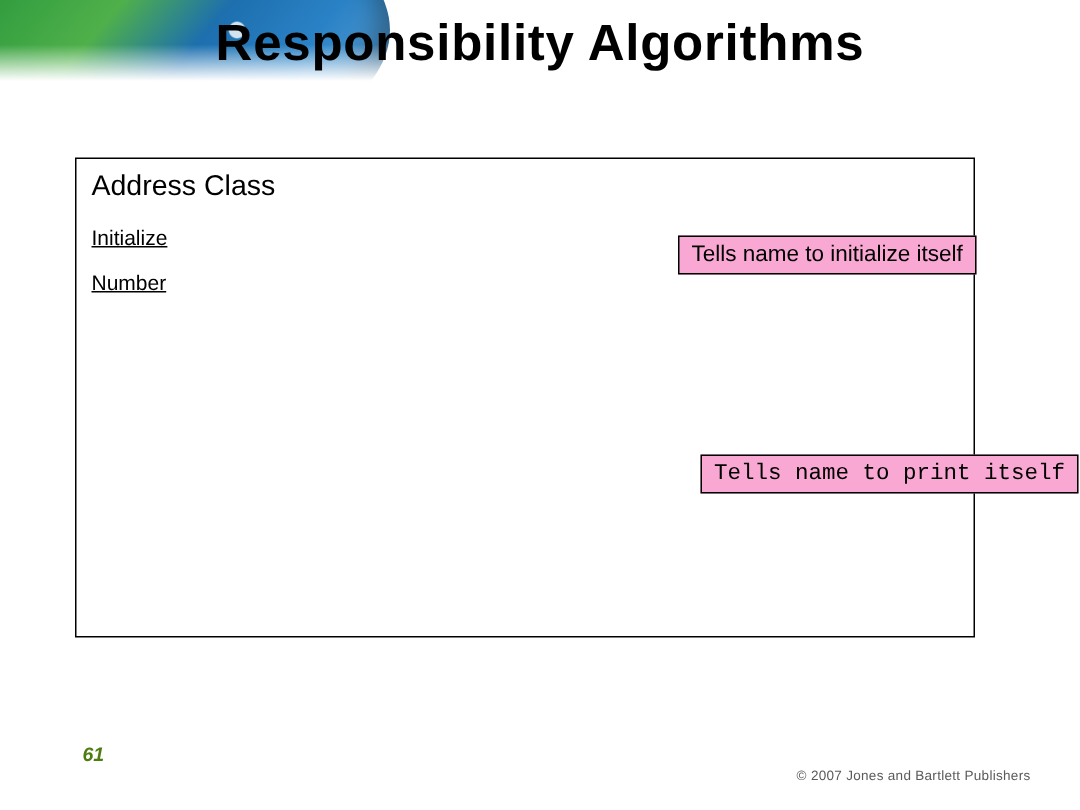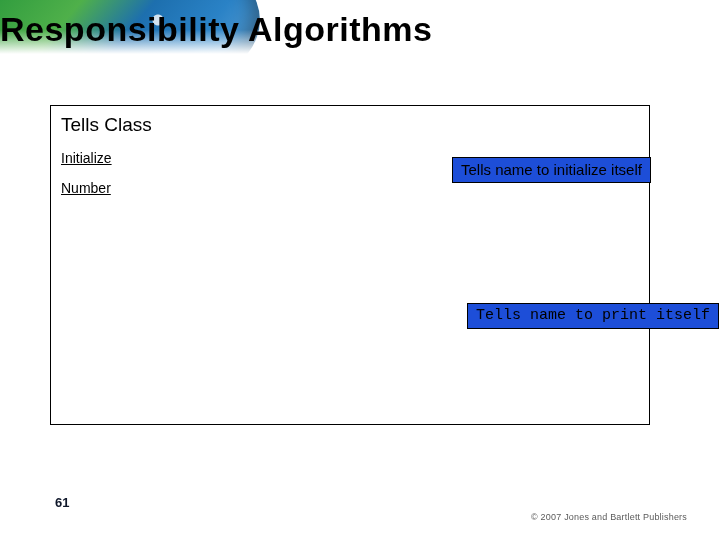--- a/index.html
+++ b/index.html
@@ -39,20 +39,21 @@
     top: 0; left: 0; right: 0; bottom: 0;
     background: linear-gradient(180deg, rgba(255,255,255,0) 0%, rgba(255,255,255,0) 55%, rgba(255,255,255,1) 100%),
                 linear-gradient(90deg,  rgba(255,255,255,0) 0%, rgba(255,255,255,0) 40%, rgba(255,255,255,1) 85%);
   }
 
   .title {
     position: absolute;
     top: 10px;
     left: 0;
     width: 720px;
+    text-align: center;
     font-size: 34px;
     font-weight: bold;
     color: #000;
     letter-spacing: 0.5px;
   }
 
   .content-box {
     position: absolute;
     top: 105px;
     left: 50px;
@@ -81,35 +82,36 @@
     font-style: italic;
     font-weight: bold;
     line-height: 1.28;
     margin: 0 0 18px 0;
     white-space: pre-line;
   }
 
   .callout {
     position: absolute;
     border: 1px solid #000;
-    background: #1d4ed8;
+    background: #f9a8d4;
     font-size: 15px;
     padding: 3px 8px 4px 8px;
     white-space: nowrap;
   }
   .callout.c1 { top: 157px; left: 452px; }
   .callout.c2 { top: 303px; left: 467px; font-family: Liberation Mono, monospace; }
 
   .page-num {
     position: absolute;
     left: 55px;
     bottom: 30px;
     font-size: 13px;
     font-weight: bold;
-    color: #0f172a;
+    color: #4d7c0f;
+    font-style: italic;
   }
 
   .copyright {
     position: absolute;
     right: 33px;
     bottom: 18px;
     font-size: 9px;
     color: #5a5a5a;
     letter-spacing: 0.2px;
   }
@@ -118,21 +120,21 @@
 <body>
 
 <div class="banner">
   <div class="curve"></div>
   <div class="fade"></div>
 </div>
 
 <div class="title">Responsibility Algorithms</div>
 
 <div class="content-box">
-  <div class="class-title">Tells Class</div>
+  <div class="class-title">Address Class</div>
 
   <div class="section-label">Initialize</div>
 
   <div class="section-label">Number</div>
 </div>
 
 <div class="callout c1">Tells name to initialize itself</div>
 <div class="callout c2">Tells name to print itself</div>
 
 <div class="page-num">61</div>

